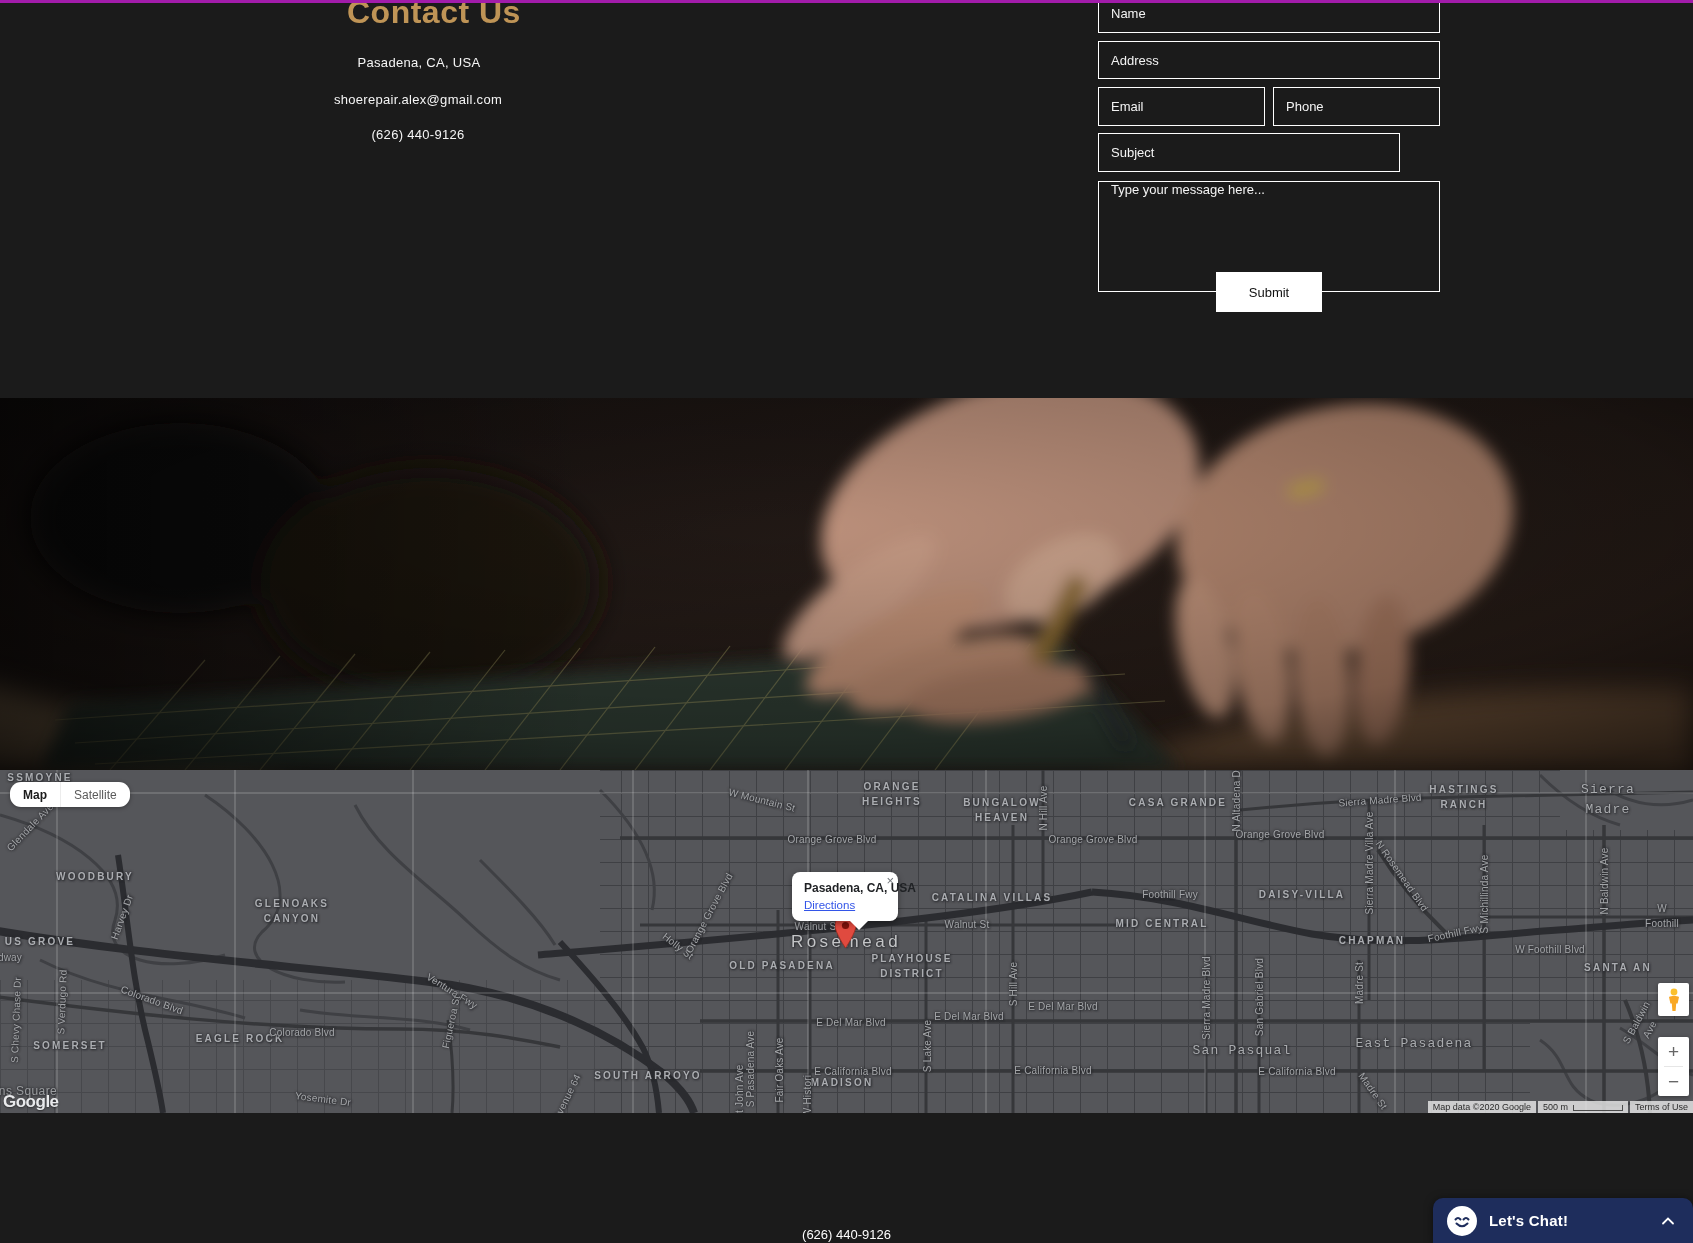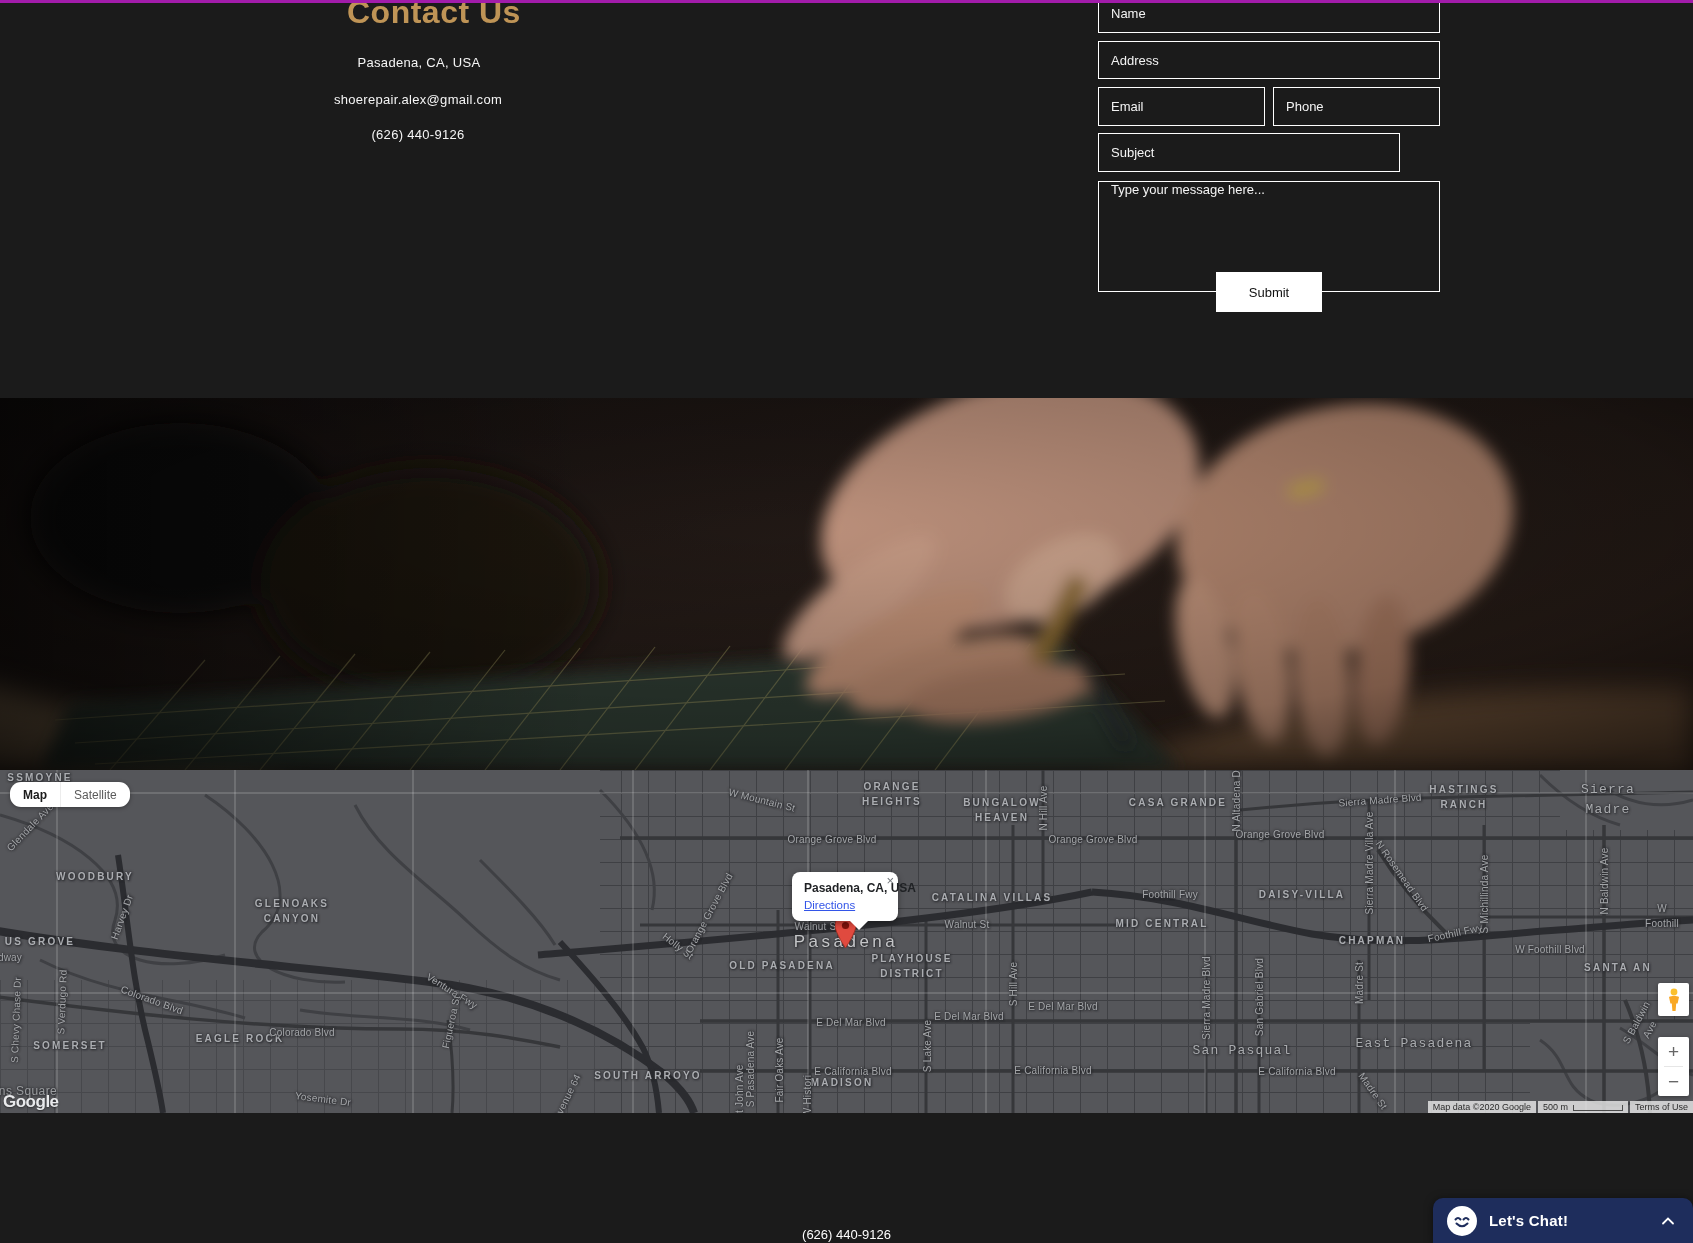--- a/index.html
+++ b/index.html
@@ -279,21 +279,21 @@
           <span class="ml d" style="left: 1162px; top: 153px; transform: translate(-50%, -50%) rotate(0deg);">MID CENTRAL</span>
           <span class="ml d" style="left: 1372px; top: 170px; transform: translate(-50%, -50%) rotate(0deg);">CHAPMAN</span>
           <span class="ml d" style="left: 782px; top: 195px; transform: translate(-50%, -50%) rotate(0deg);">OLD PASADENA</span>
           <span class="ml d" style="left: 912px; top: 196px; transform: translate(-50%, -50%) rotate(0deg);">PLAYHOUSE
 DISTRICT</span>
           <span class="ml d" style="left: 842px; top: 312px; transform: translate(-50%, -50%) rotate(0deg);">MADISON</span>
           <span class="ml d" style="left: 1618px; top: 197px; transform: translate(-50%, -50%) rotate(0deg);">SANTA AN</span>
           <span class="ml c" style="left: 1608px; top: 29px; transform: translate(-50%, -50%) rotate(0deg);">Sierra Madre</span>
           <span class="ml c" style="left: 1414px; top: 274px; transform: translate(-50%, -50%) rotate(0deg);">East Pasadena</span>
           <span class="ml c" style="left: 1242px; top: 281px; transform: translate(-50%, -50%) rotate(0deg);">San Pasqual</span>
-          <span class="ml b" style="left: 846px; top: 172px; transform: translate(-50%, -50%) rotate(0deg);">Pasadena</span>
+          <span class="ml b" style="left: 846px; top: 172px; transform: translate(-50%, -50%) rotate(0deg);">Rosemead</span>
           <span class="ml s" style="left: 762px; top: 30px; transform: translate(-50%, -50%) rotate(14deg);">W Mountain St</span>
           <span class="ml s" style="left: 832px; top: 69px; transform: translate(-50%, -50%) rotate(0deg);">Orange Grove Blvd</span>
           <span class="ml s" style="left: 1093px; top: 69px; transform: translate(-50%, -50%) rotate(0deg);">Orange Grove Blvd</span>
           <span class="ml s" style="left: 1280px; top: 64px; transform: translate(-50%, -50%) rotate(0deg);">Orange Grove Blvd</span>
           <span class="ml s" style="left: 1380px; top: 30px; transform: translate(-50%, -50%) rotate(-4deg);">Sierra Madre Blvd</span>
           <span class="ml s" style="left: 817px; top: 156px; transform: translate(-50%, -50%) rotate(0deg);">Walnut St</span>
           <span class="ml s" style="left: 967px; top: 154px; transform: translate(-50%, -50%) rotate(0deg);">Walnut St</span>
           <span class="ml s" style="left: 851px; top: 252px; transform: translate(-50%, -50%) rotate(0deg);">E Del Mar Blvd</span>
           <span class="ml s" style="left: 969px; top: 246px; transform: translate(-50%, -50%) rotate(0deg);">E Del Mar Blvd</span>
           <span class="ml s" style="left: 1063px; top: 236px; transform: translate(-50%, -50%) rotate(0deg);">E Del Mar Blvd</span>

